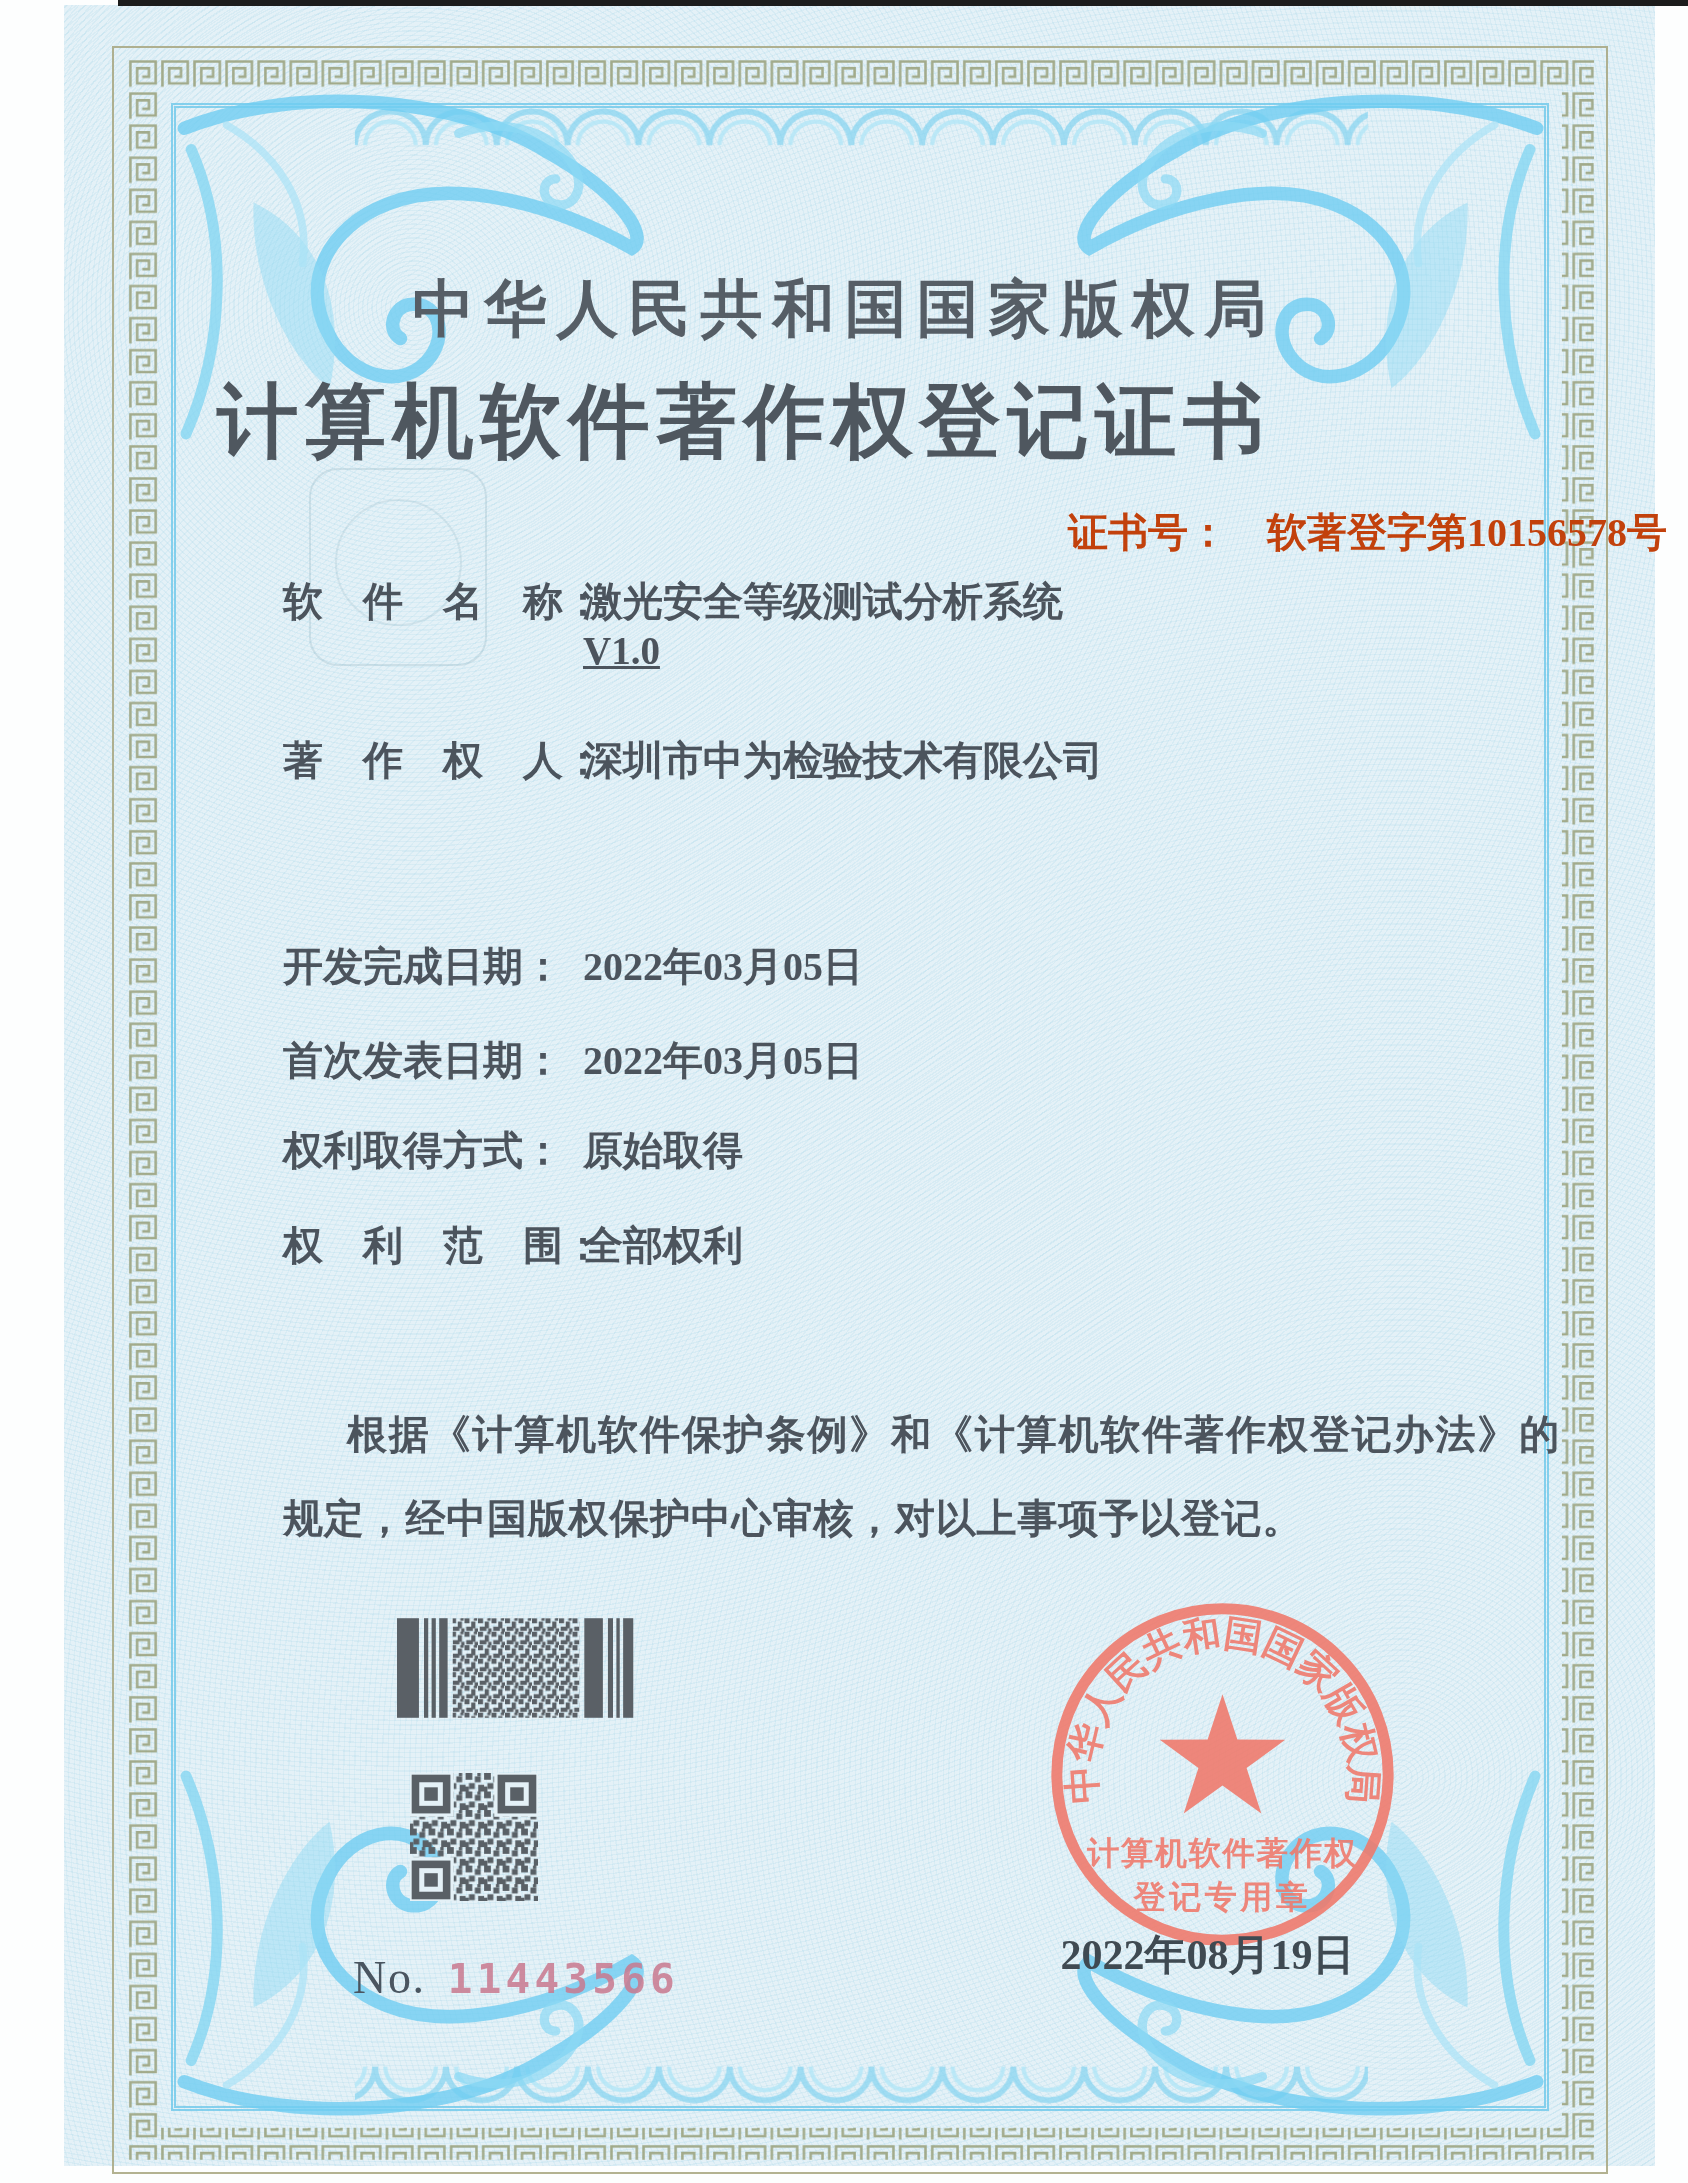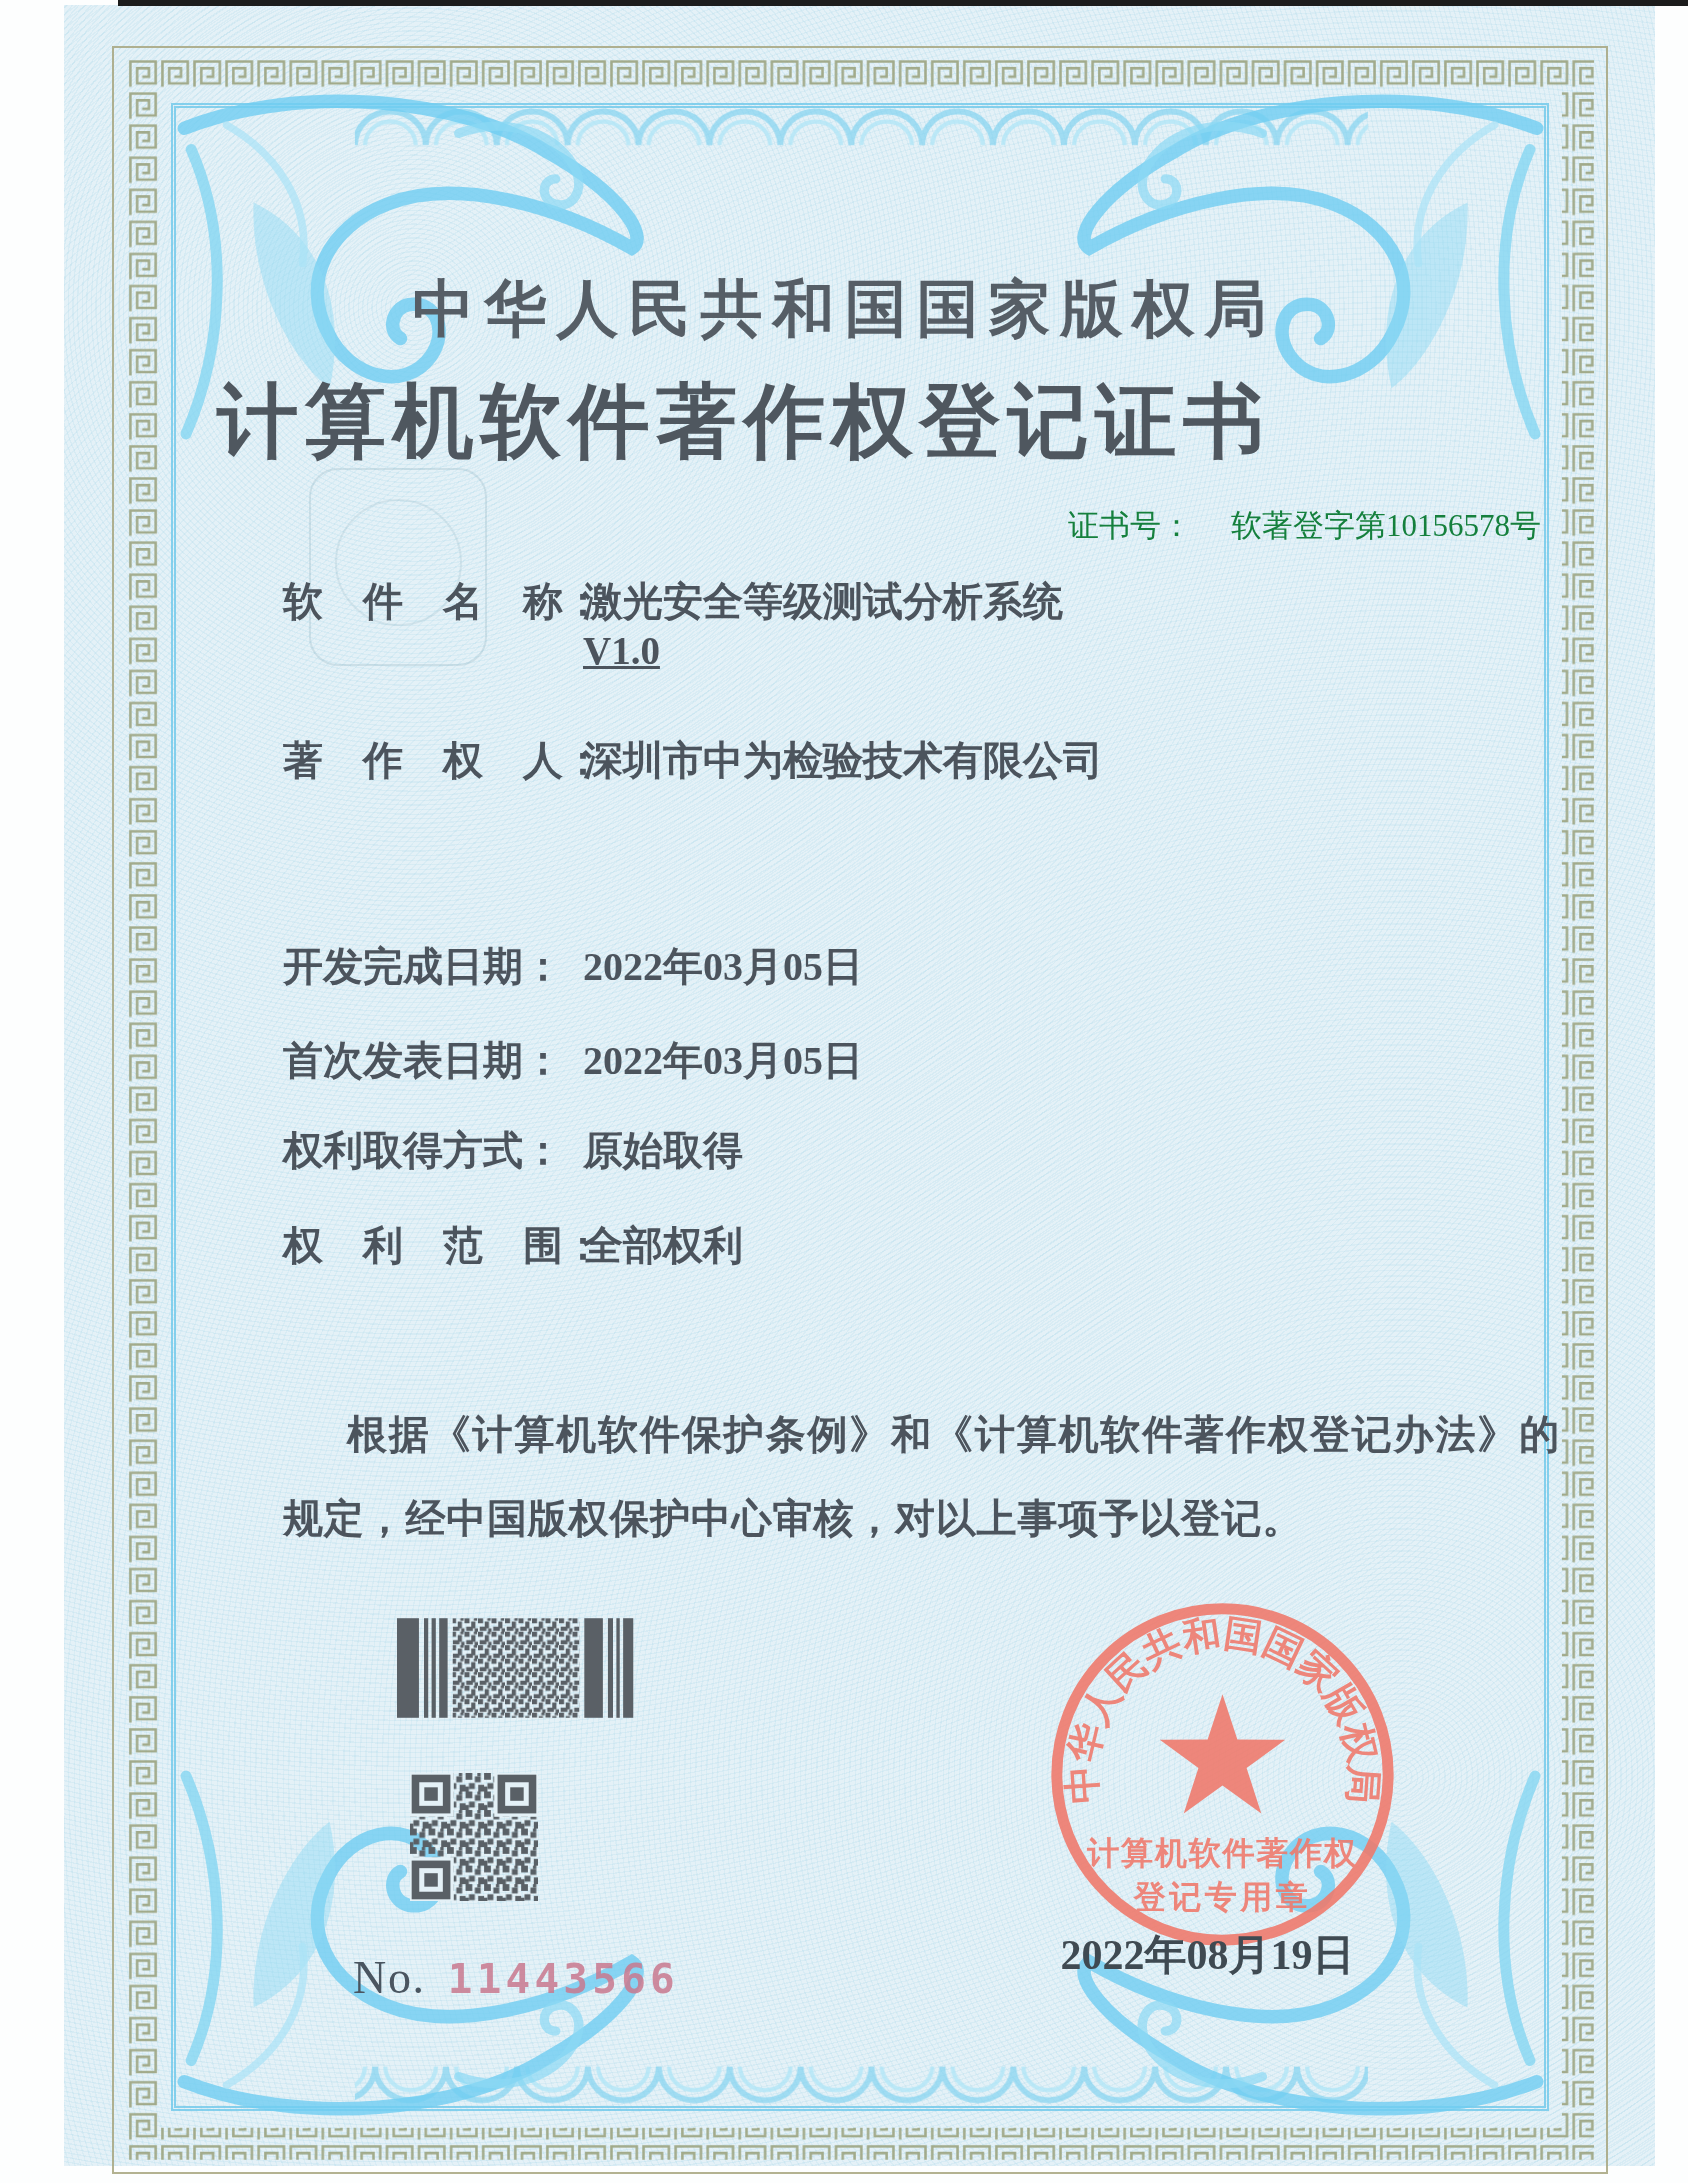--- a/index.html
+++ b/index.html
@@ -17,21 +17,21 @@
   #rule-olive{position:absolute;left:112px;top:46px;width:1496px;height:2128px;
     border:2.5px solid #a6a57e;box-sizing:border-box;opacity:.85;}
   
   #rule-blue{position:absolute;left:171px;top:103px;width:1378px;height:2008px;
     border:5.9px double #66c6ea;box-sizing:border-box;opacity:.75;}
   .abs{position:absolute;}
   #authority{left:0;top:267px;width:1689px;text-align:center;font-size:62px;font-weight:bold;
     letter-spacing:10px;color:#565e66;}
   #cert-title{left:0;top:368px;width:1488px;text-align:center;font-size:81px;font-weight:bold;
     letter-spacing:6.8px;color:#4f575f;}
-  #certno{left:1068px;top:505px;font-size:31px;font-weight:normal;color:#15803d;}
+  #certno{left:1068px;top:505px;font-size:40px;font-weight:bold;color:#c2410c;}
   #certno .gap{display:inline-block;width:39px;}
   .row{position:absolute;left:283px;font-size:40px;font-weight:bold;color:#4c545d;
     white-space:nowrap;}
   .row .val{position:absolute;left:300px;white-space:nowrap;font-weight:600;color:#4c545d;}
   #r1{top:574px;} #r1v2{left:583px;top:628px;font-size:39px;font-weight:600;text-decoration:underline;}
   #r2{top:733px;}
   #r3{top:939px;} #r4{top:1033px;} #r5{top:1123px;} #r6{top:1218px;} #r7{top:1313px;}
   #paragraph{left:283px;top:1393px;width:1277px;font-size:40px;font-weight:bold;color:#4c545d;
     line-height:84px;text-indent:64px;text-align:justify;letter-spacing:0.8px;}
   #serial{left:353px;top:1927px;font-size:46px;color:#4a5560;letter-spacing:1.7px;margin-top:24px;}

